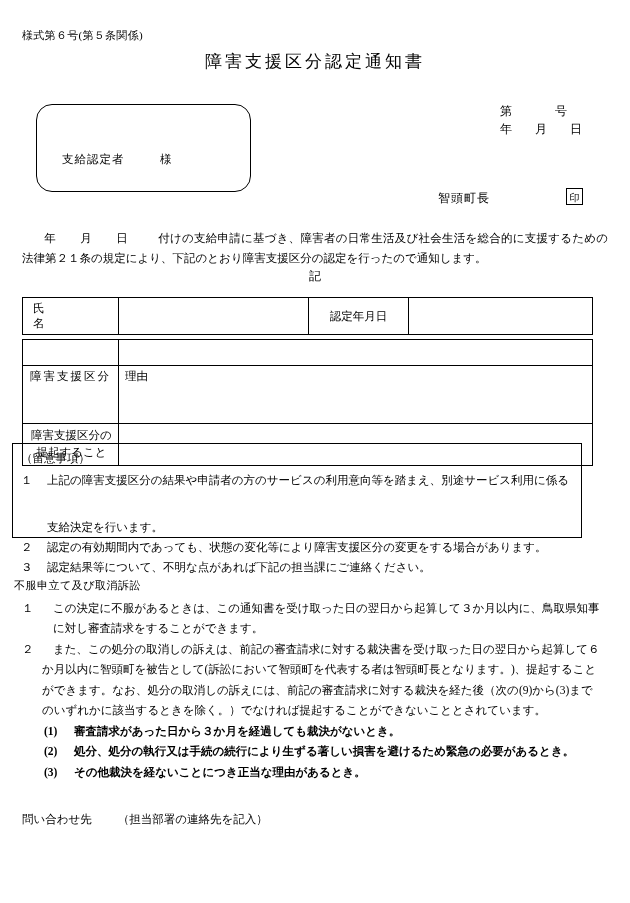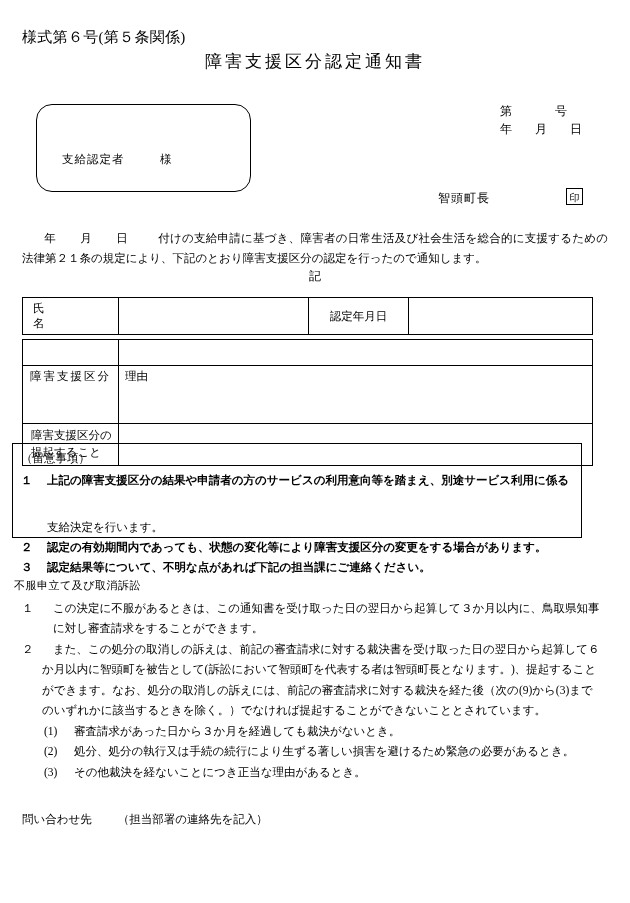--- a/index.html
+++ b/index.html
@@ -20,21 +20,21 @@
     position: relative;
     width: 630px;
     height: 903px;
     padding: 0;
     box-sizing: border-box;
   }
   .form-no {
     position: absolute;
     top: 28px;
     left: 22px;
-    font-size: 15px;
+    font-size: 11px;
     letter-spacing: 0.3px;
   }
   .doc-title {
     position: absolute;
     top: 50px;
     left: 0;
     width: 630px;
     text-align: center;
     font-size: 17px;
     letter-spacing: 3px;
@@ -164,21 +164,21 @@
     width: 570px;
   }
   .tbl2 .rowA td { height: 26px; }
   .tbl2 .rowB td { height: 58px; vertical-align: top; }
   .tbl2 .rowC td { height: 34px; }
   .tbl2 .cell-label {
     text-align: center;
     letter-spacing: 2px;
   }
   .tbl2 .cell-label-2 {
-    text-align: left;
+    text-align: center;
     line-height: 1.5;
     padding-left: 8px !important;
     font-family: Liberation Mono, monospace;
   }
   .notes {
     position: absolute;
     top: 443px;
     left: 12px;
     width: 570px;
     height: 95px;
@@ -187,21 +187,20 @@
     font-size: 11.5px;
     padding: 5px 8px;
     line-height: 1.7;
   }
   .notes .head { display: block; margin-bottom: 2px; }
   .notes .item {
     display: block;
     padding-left: 26px;
     text-indent: -26px;
     margin-bottom: 1px;
-    font-weight: bold;
   }
   .notes .item .num {
     display: inline-block;
     width: 26px;
     text-indent: 0;
   }
   .notes .sub {
     display: block;
     padding-left: 26px;
     margin-top: 28px;
@@ -235,20 +234,21 @@
   }
   .appeal-body .para .ind {
     display: inline-block;
     width: 11px;
   }
   .appeal-body .sub {
     display: block;
     padding-left: 52px;
     text-indent: -30px;
     margin-bottom: 0;
+    font-weight: bold;
   }
   .appeal-body .sub .pnum {
     display: inline-block;
     width: 30px;
     text-indent: 0;
   }
   .contact {
     position: absolute;
     top: 812px;
     left: 22px;

